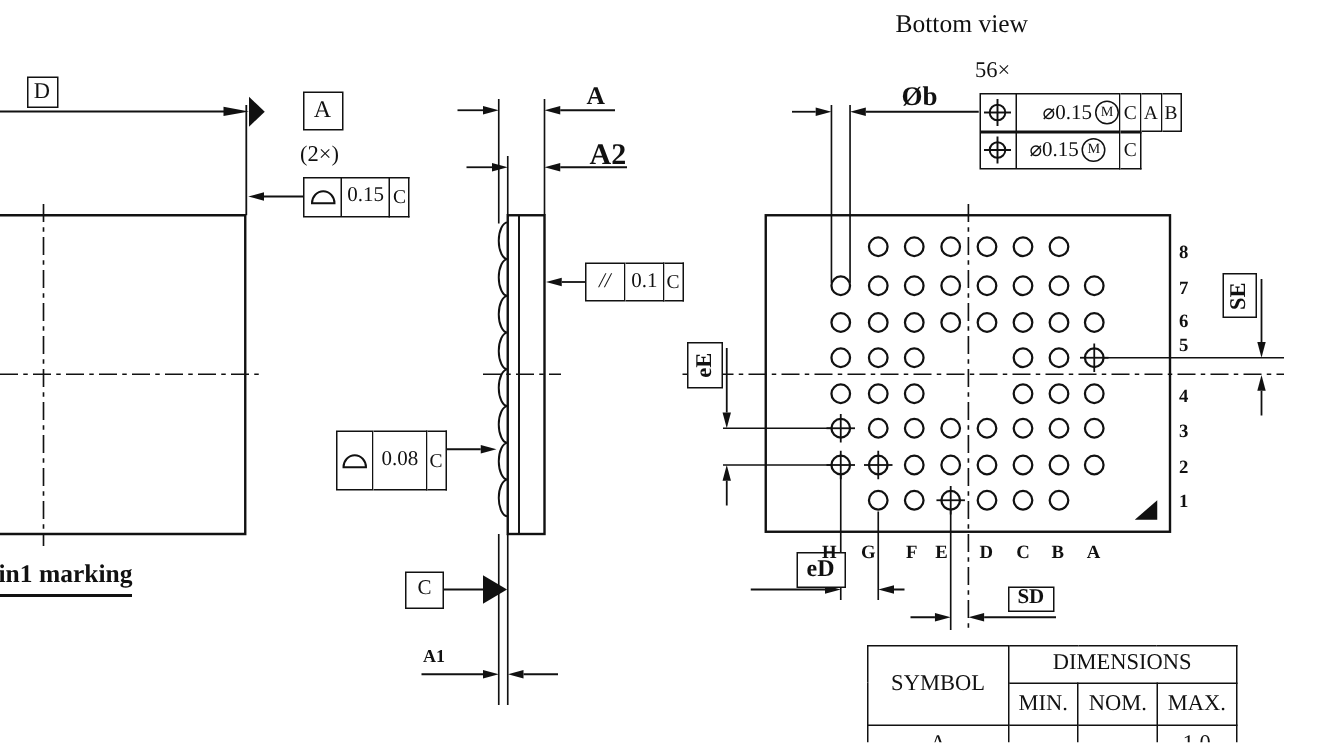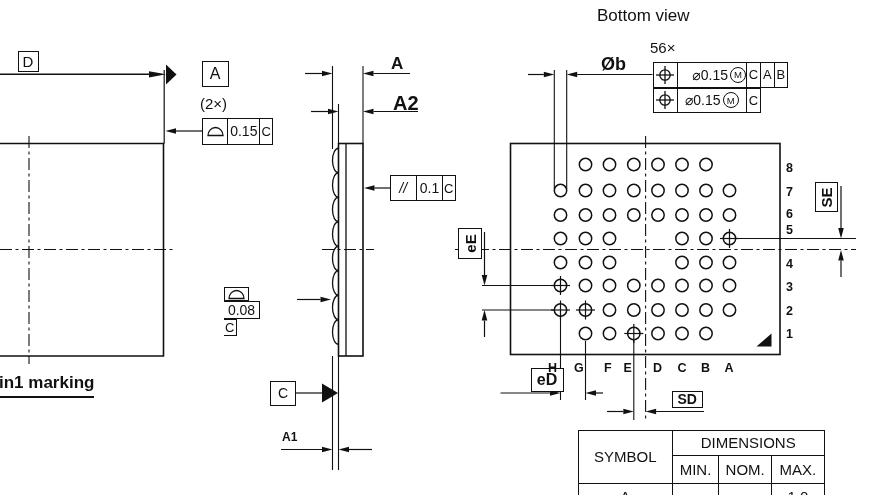--- a/index.html
+++ b/index.html
@@ -1,17 +1,17 @@
 <!DOCTYPE html>
 <html><head>
 <meta charset="utf-8">
 <style>
   html,body{margin:0;padding:0;background:#fff;}
   #page{position:relative;width:880px;height:495px;background:#fff;overflow:hidden;
-        font-family:Liberation Sans, sans-serif;color:#111;}
+        font-family:Liberation Serif, serif;color:#111;}
   #drawing{position:absolute;left:0;top:0;}
   .lbl{position:absolute;white-space:nowrap;color:#111;}
   .dim{font-weight:700;font-size:16px;}
   .big{font-size:18px;font-weight:700;}
   .boxed{border:1.4px solid #111;display:flex;align-items:center;justify-content:center;
          background:#fff;box-sizing:border-box;}
   .fcf{position:absolute;display:flex;background:#fff;}
   .fcf .cell{border:1.3px solid #111;border-left:none;display:flex;align-items:center;
              justify-content:center;box-sizing:border-box;font-size:14px;background:#fff;}
   .fcf .cell:first-child{border-left:1.3px solid #111;}
@@ -213,21 +213,21 @@
 <div class="lbl dim u" style="left:-1px;top:373px;font-size:17px;">in1 marking</div>
 
 <div class="lbl dim" style="left:391px;top:54px;font-size:17px;">A</div>
 <div class="lbl dim" style="left:393px;top:92px;font-size:20px;">A2</div>
 <div class="lbl dim" style="left:282px;top:430px;font-size:12px;">A1</div>
 <div class="fcf" style="left:389.5px;top:175px;height:26px;">
   <div class="cell" style="width:27.5px;font-style:italic;">//</div>
   <div class="cell" style="width:26px;">0.1</div>
   <div class="cell" style="width:12.5px;font-size:13px;">C</div>
 </div>
-<div class="fcf" style="left:224px;top:287px;height:40px;flex-direction:column;">
+<div class="fcf" style="left:224px;top:287px;height:40px;">
   <div class="cell" style="width:25px;">
     <svg width="19" height="12">
           <path d="M2 10.5 A7.5 8 0 0 1 17 10.5 L2 10.5 Z" stroke="#111" fill="none" stroke-width="1.3"></path>
         </svg>
   </div>
   <div class="cell" style="width:36px;">0.08</div>
   <div class="cell" style="width:12.5px;font-size:13px;">C</div>
 </div>
 <div class="lbl boxed" style="left:270px;top:380.5px;width:26px;height:25px;font-size:14px;">
   <span>C</span>

